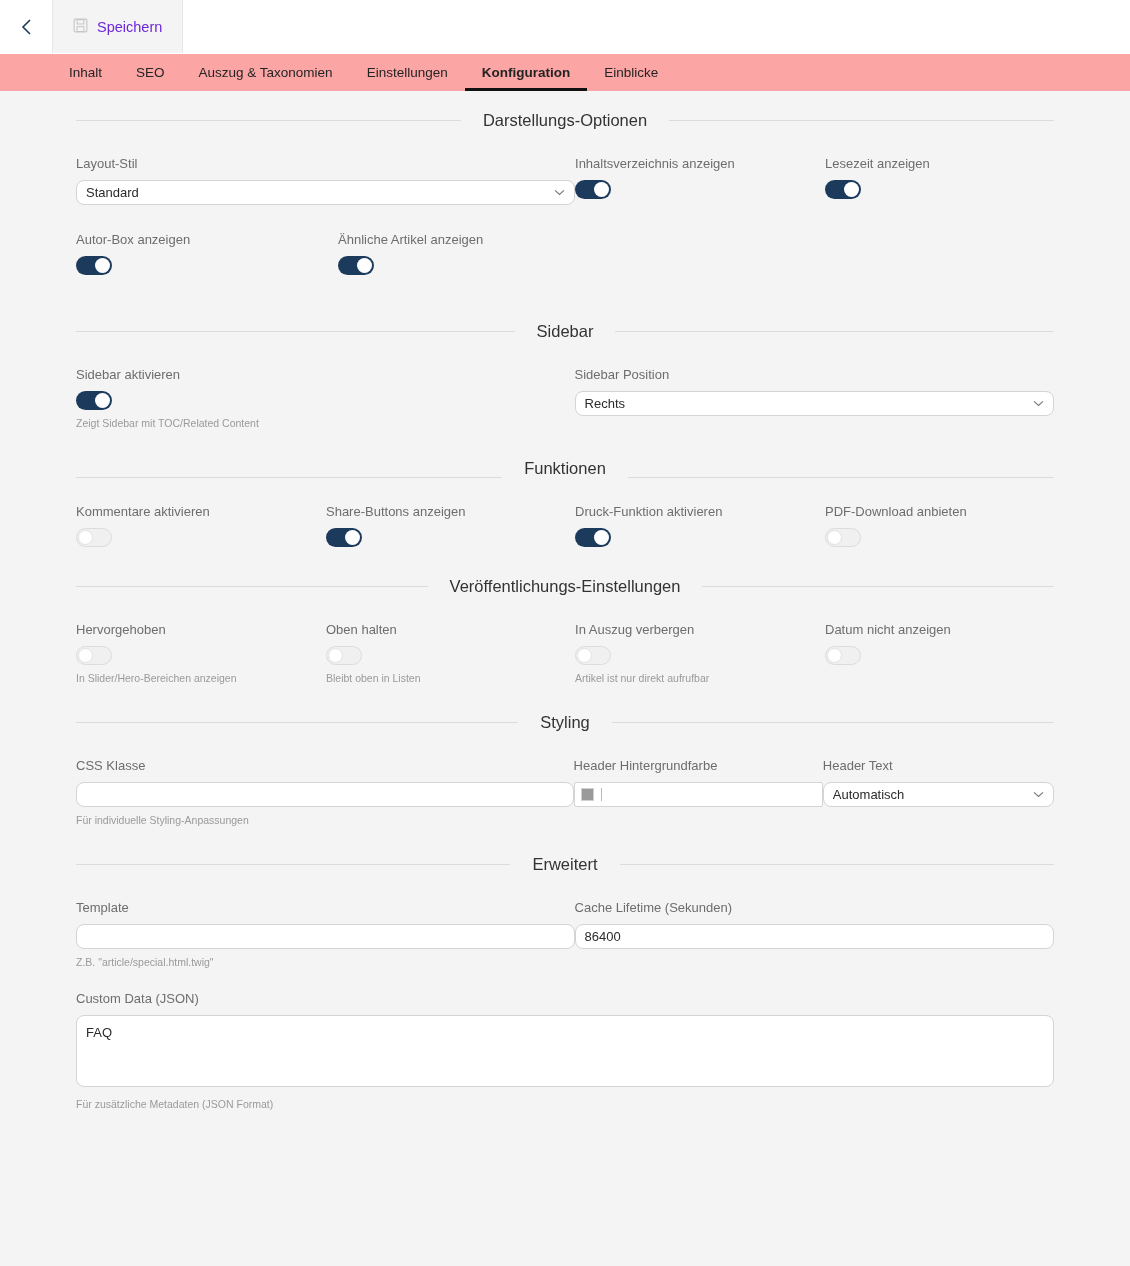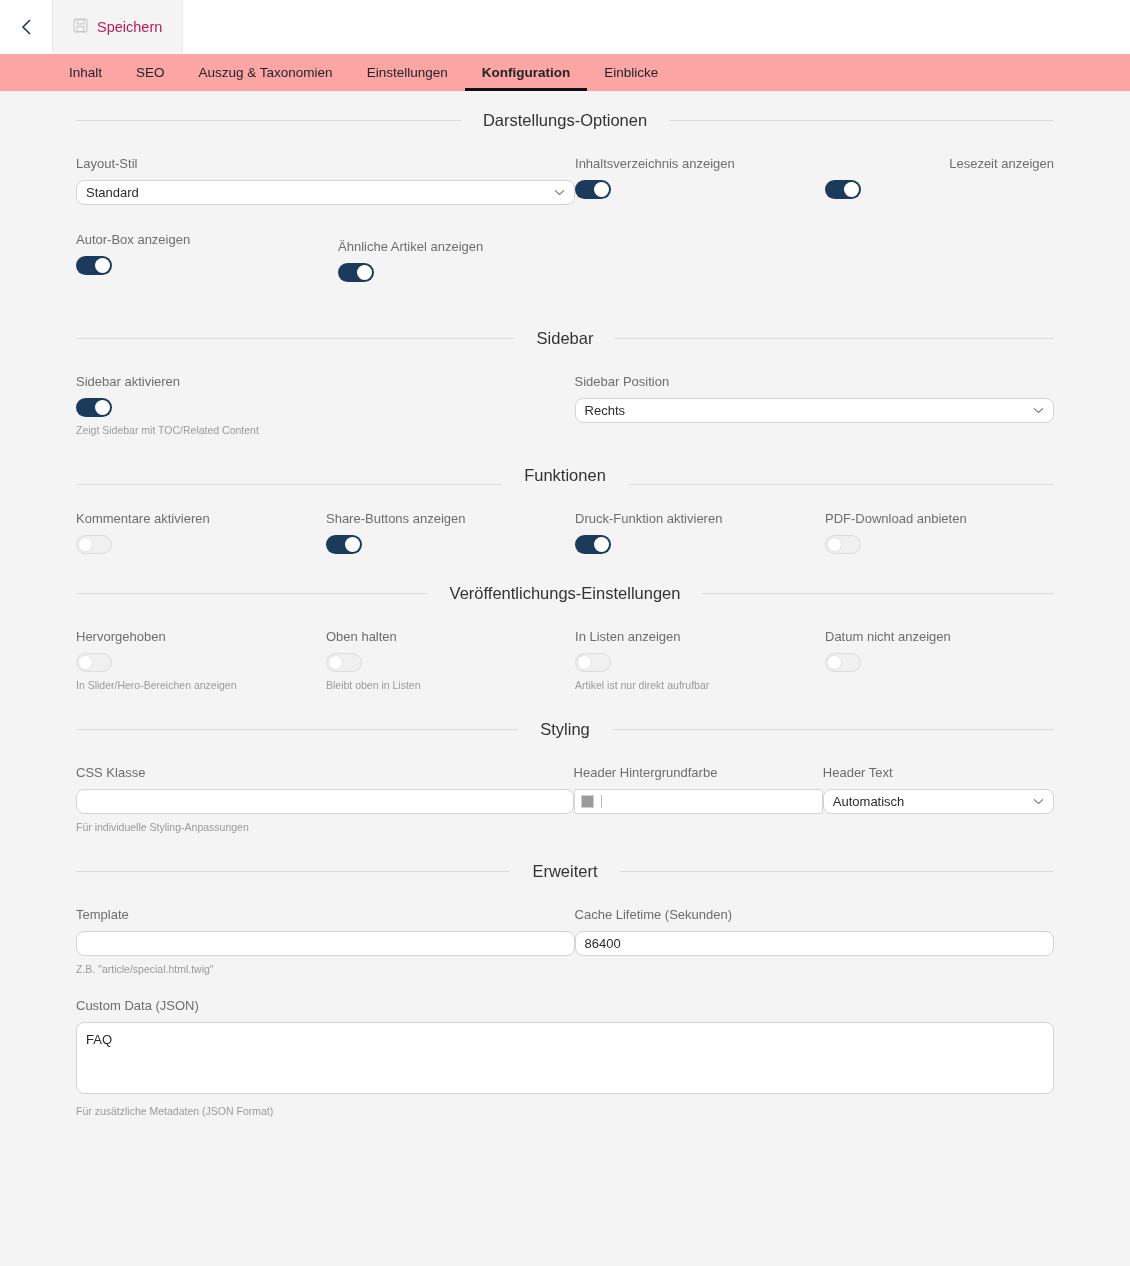--- a/index.html
+++ b/index.html
@@ -29,21 +29,21 @@
   .save-btn {
     display: flex; align-items: center; gap: 9px;
     padding: 0 20px;
     background: #f4f4f4;
     border-left: 1px solid #e6e6e6;
     border-right: 1px solid #e6e6e6;
     color: #b4b4b4;
     font-size: 14.5px;
     cursor: default;
   }
-  .save-btn .lbl { color: #be185d; }
+  .save-btn .lbl { color: #6d28d9; }
 
   
   .tabbar {
     height: 37px;
     background: #fca5a5;
     display: flex;
     align-items: stretch;
     padding-left: 52px;
   }
   .tab {
@@ -232,36 +232,36 @@
             </svg>
         </span>
       </div>
     </div>
     <div class="col" style="width:262px;">
       <span class="field-label">Inhaltsverzeichnis anzeigen</span>
       <div class="toggle on">
           <span class="knob"></span>
         </div>
     </div>
-    <div class="col" style="width:240px;text-align:right;">
+    <div class="col" style="width:240px;">
       <span class="field-label">Lesezeit anzeigen</span>
       <div class="toggle on">
           <span class="knob"></span>
         </div>
     </div>
   </div>
 
   <div class="row" style="margin-top:27px;">
     <div class="col" style="width:262px;">
       <span class="field-label">Autor-Box anzeigen</span>
       <div class="toggle on">
           <span class="knob"></span>
         </div>
     </div>
-    <div class="col" style="width:262px;margin-top:7px;">
+    <div class="col" style="width:262px;">
       <span class="field-label">Ähnliche Artikel anzeigen</span>
       <div class="toggle on">
           <span class="knob"></span>
         </div>
     </div>
   </div>
 
   <div class="section-head" style="padding-top:47px;">
     <div class="rule"></div>
     <div class="title">Sidebar</div>
@@ -337,21 +337,21 @@
       <div class="help-text">In Slider/Hero-Bereichen anzeigen</div>
     </div>
     <div class="col" style="width:261px;">
       <span class="field-label">Oben halten</span>
       <div class="toggle off">
           <span class="knob"></span>
         </div>
       <div class="help-text">Bleibt oben in Listen</div>
     </div>
     <div class="col" style="width:262px;">
-      <span class="field-label">In Listen anzeigen</span>
+      <span class="field-label">In Auszug verbergen</span>
       <div class="toggle off">
           <span class="knob"></span>
         </div>
       <div class="help-text">Artikel ist nur direkt aufrufbar</div>
     </div>
     <div class="col" style="width:240px;">
       <span class="field-label">Datum nicht anzeigen</span>
       <div class="toggle off">
           <span class="knob"></span>
         </div>

